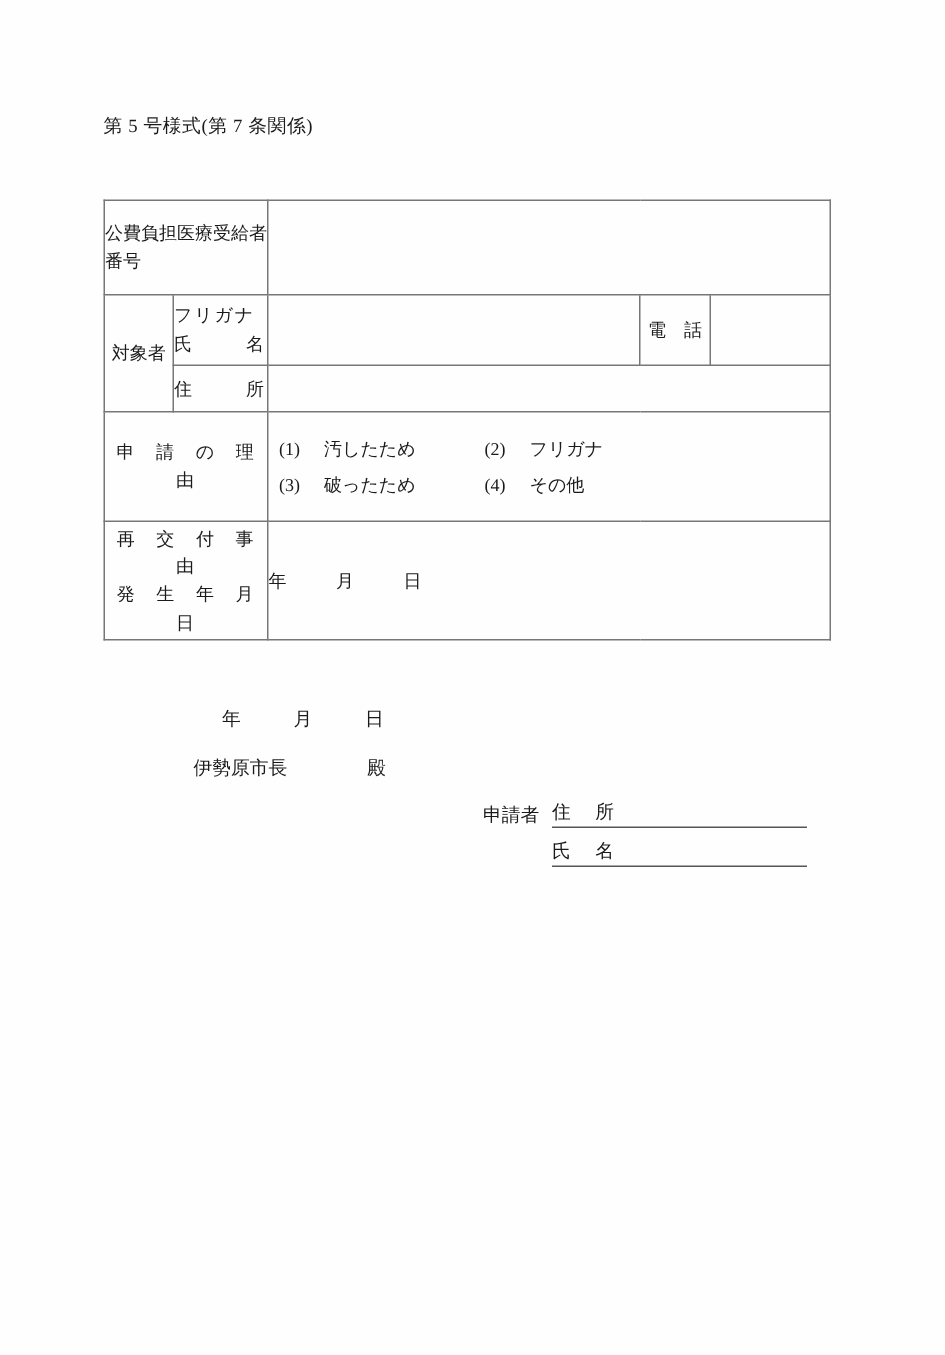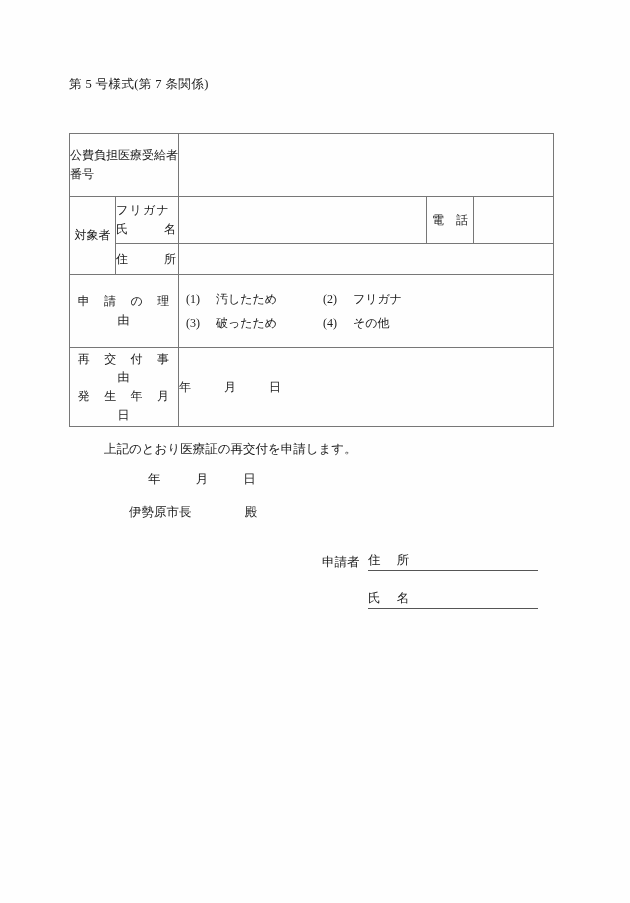--- a/index.html
+++ b/index.html
@@ -138,21 +138,20 @@
     position: absolute;
     left: 322px;
     top: 533px;
     font-size: 12.5px;
   }
   .applicant-row {
     display: flex;
     align-items: flex-end;
     white-space: nowrap;
     margin-bottom: 7px;
-    margin-top: 19px;
   }
   .applicant-tag {
     width: 46px;
   }
   .applicant-tag.blank { visibility: hidden; }
   .applicant-field {
     border-bottom: 1px solid #555;
     width: 170px;
     display: flex;
     padding-bottom: 1px;
@@ -237,21 +236,20 @@
           <div class="ymd">
             <span>年</span>
             <span>月</span>
             <span>日</span>
           </div>
         </td>
       </tr>
     </tbody>
   </table>
 
-  <div class="statement">上記のとおり医療証の再交付を申請します。</div>
 
   <div class="sign-date">
     <span>年</span>
     <span>月</span>
     <span>日</span>
   </div>
 
   <div class="addressee">
     <span>伊勢原市長</span>
     <span class="honorific">殿</span>

